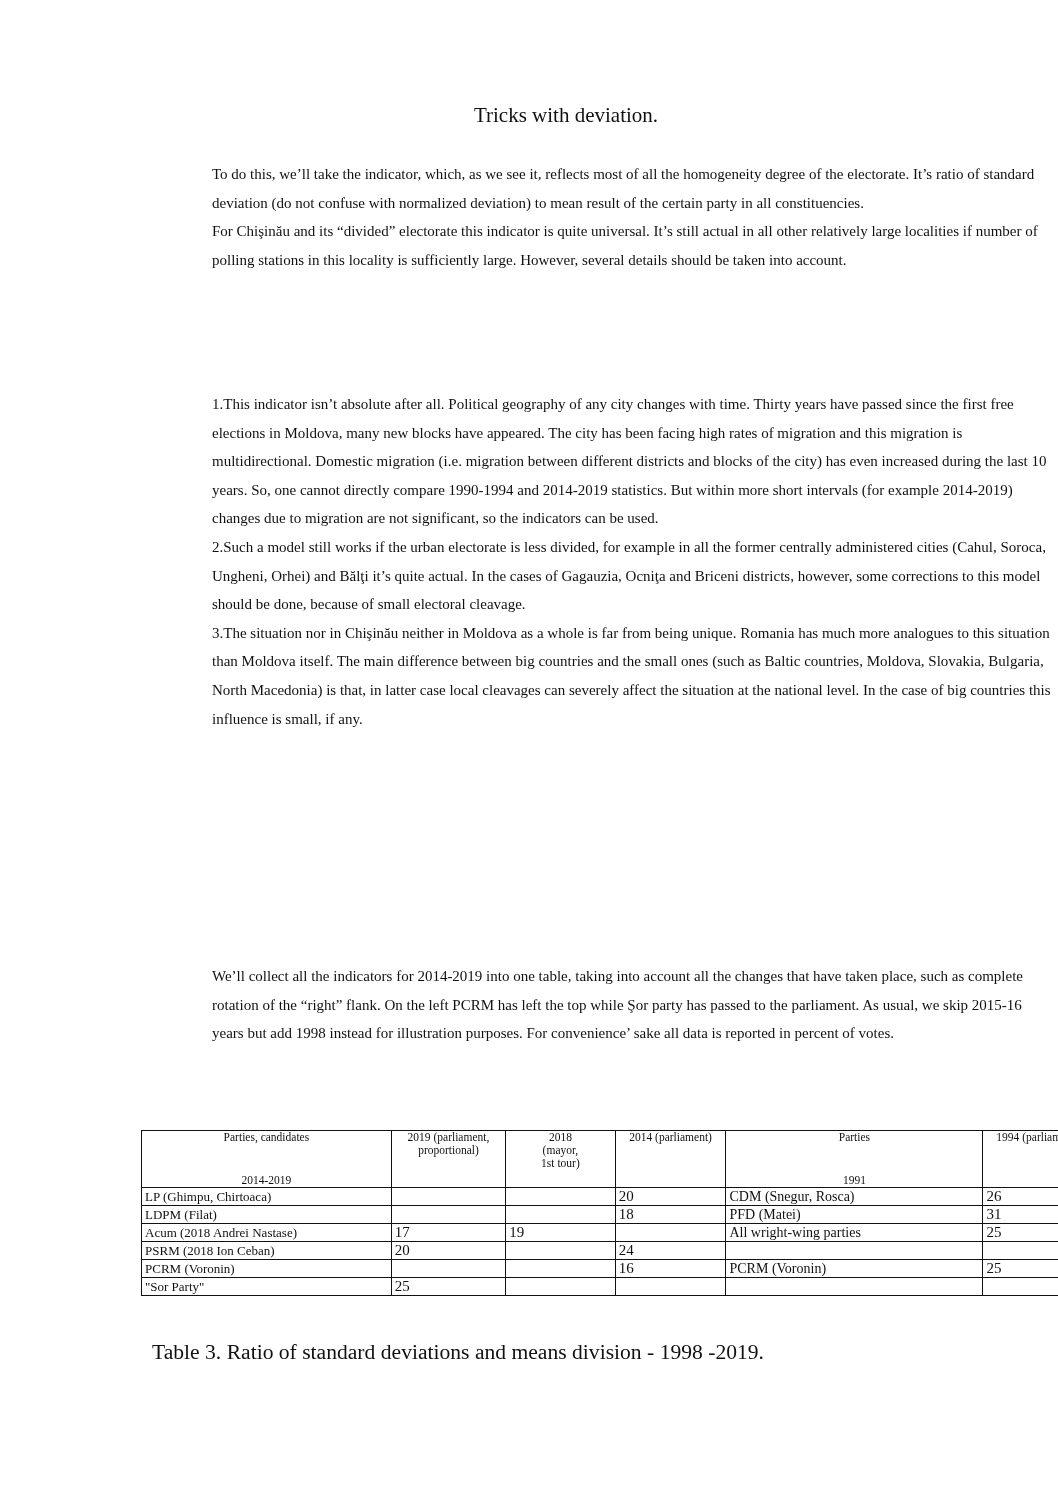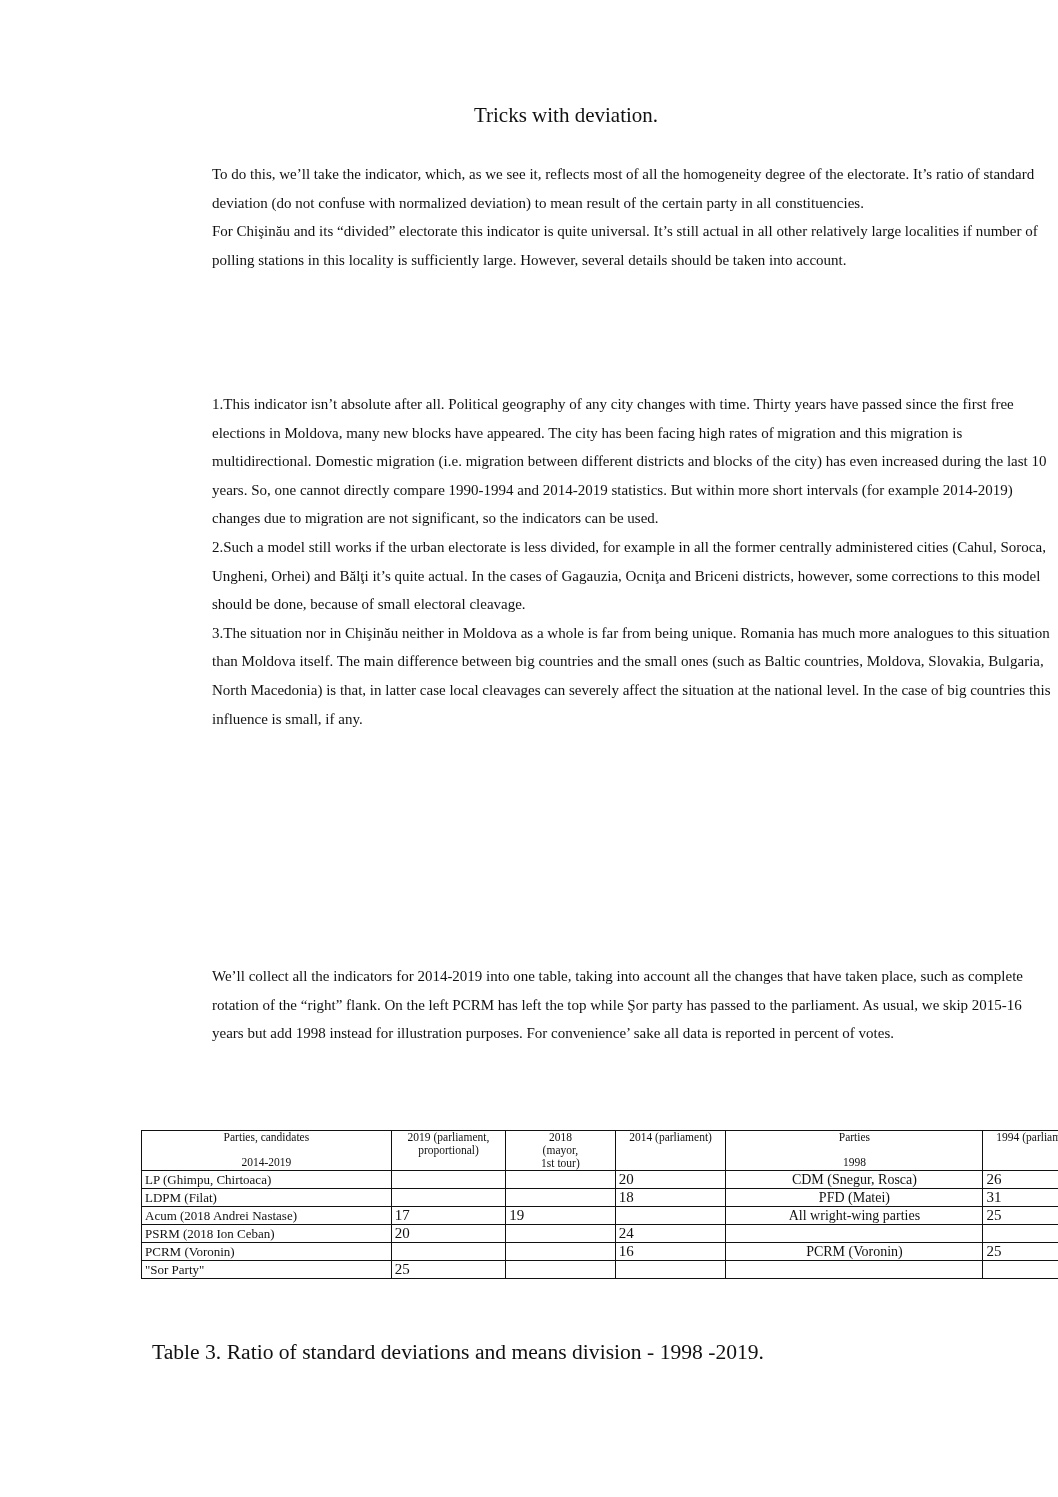--- a/index.html
+++ b/index.html
@@ -10,22 +10,22 @@
   .body-text p { margin: 0; }
   #p1 { top: 160px; }
   #p2 { top: 388px; }
   #p3 { top: 962px; }
   table.data { position: absolute; top: 1130px; left: 141px; width: 952px; border-collapse: collapse;
                font-size: 12px; font-family: Liberation Serif, serif; }
   table.data td, table.data th { border: 1.5px solid #111; padding: 0 3px; font-weight: normal; }
   table.data th { vertical-align: top; font-size: 11.5px; line-height: 13px; text-align: center; }
   table.data td { height: 17px; font-size: 13px; line-height: 15px; }
   table.data td.num { font-size: 15px; }
-  table.data td.party98 { text-align: center; font-size: 14px; }
-  .hdr-bottom { display: block; margin-top: 12px; }
+  table.data td.party98 { text-align: left; font-size: 14px; }
+  .hdr-bottom { display: block; margin-top: 30px; }
   .caption { position: absolute; top: 1340px; left: 152px; font-size: 21.6px; }
 </style>
 </head>
 <body>
 
 <div class="title">Tricks with deviation.</div>
 
 <div class="body-text" id="p1">
   <p>To do this, we’ll take the indicator, which, as we see it, reflects most of all the homogeneity degree of the electorate. It’s ratio of standard deviation (do not confuse with normalized deviation) to mean result of the certain party in all constituencies.</p>
   <p>For Chişinău and its “divided” electorate this indicator is quite universal. It’s still actual in all other relatively large localities if number of polling stations in this locality is sufficiently large. However, several details should be taken into account.</p>
@@ -58,21 +58,21 @@
     </th>
     <th>2019 (parliament, proportional)</th>
     <th>
       <span>2018</span><br>
       <span>(mayor,</span><br>
       <span>1st tour)</span>
     </th>
     <th>2014 (parliament)</th>
     <th>
       <span>Parties</span>
-      <span class="hdr-bottom">1998</span>
+      <span class="hdr-bottom">1991</span>
     </th>
     <th>1994 (parliament)</th>
   </tr>
   </tbody>
     <tbody id="table-body">
       <tr>
         <td>LP (Ghimpu, Chirtoaca)</td>
         <td class="num"></td>
         <td class="num"></td>
         <td class="num">20</td>

